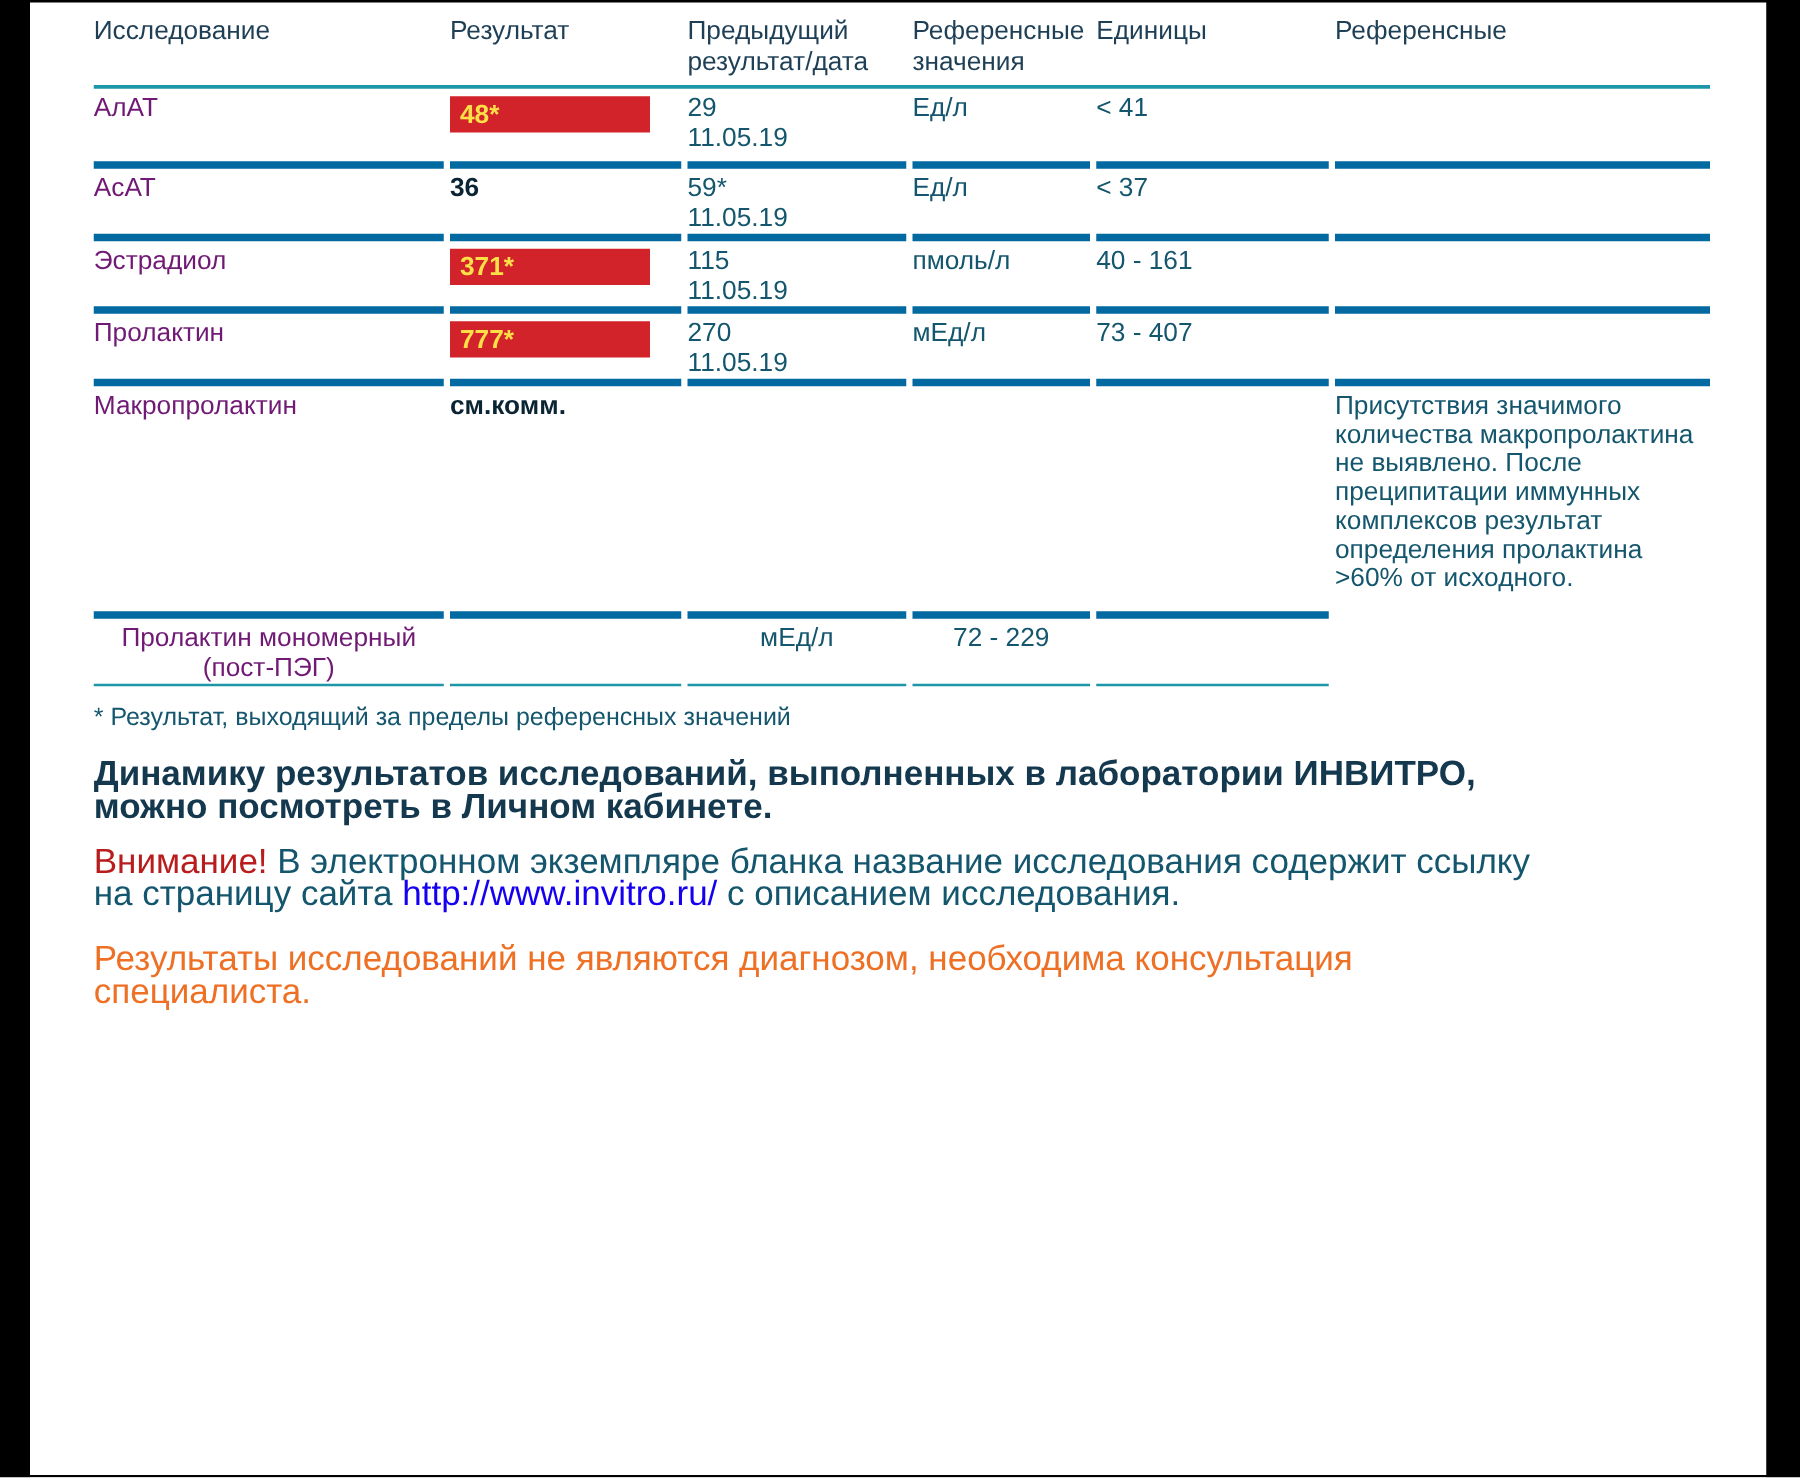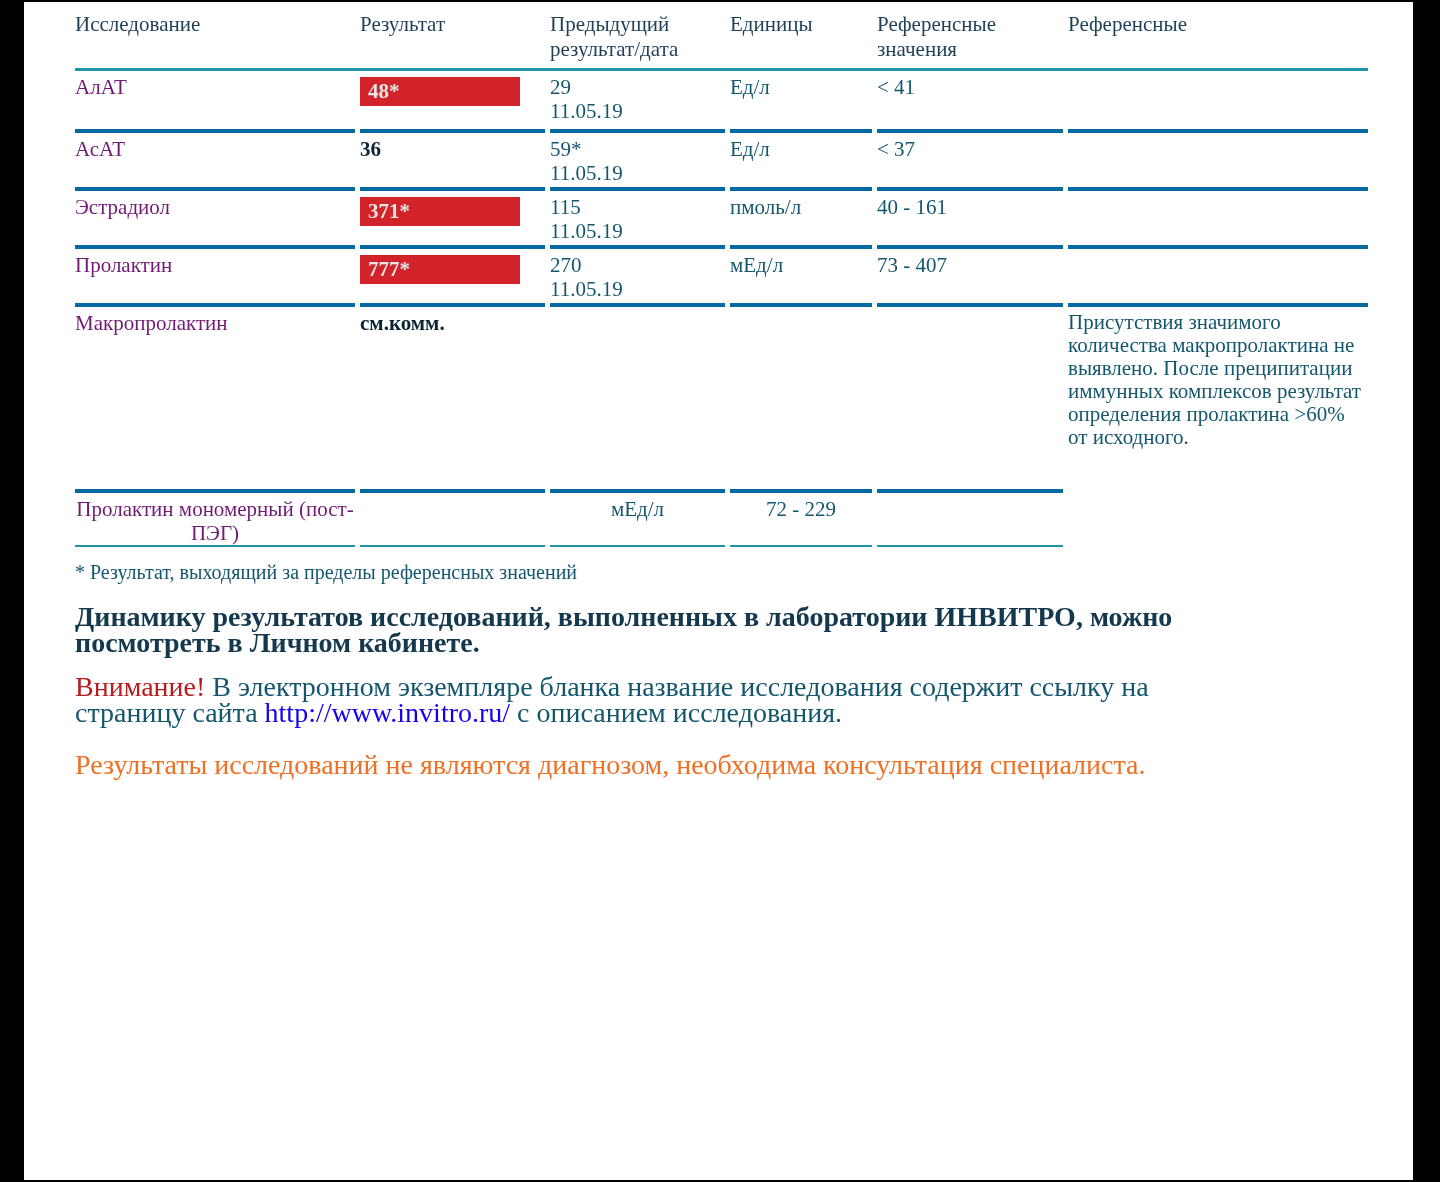--- a/index.html
+++ b/index.html
@@ -2,21 +2,21 @@
 <html><head>
 <meta charset="utf-8">
 <style>
   html,body{margin:0;padding:0;background:#ffffff;}
   .page{
     position:relative;
     width:1440px;
     height:1182px;
     background:#ffffff;
     overflow:hidden;
-    font-family:Liberation Serif, serif;
+    font-family:Liberation Sans, sans-serif;
     color:#14566d;
   }
   .edge{position:absolute;background:#000000;}
   .edge-left{left:0;top:0;width:24px;height:1182px;}
   .edge-right{left:1413px;top:0;width:27px;height:1182px;}
   .edge-top{left:0;top:0;width:1440px;height:2px;}
   .edge-bottom{left:0;top:1180px;width:1440px;height:2px;}
 
   .content{
     position:absolute;
@@ -31,35 +31,35 @@
     grid-template-columns:280px 185px 175px 142px 186px 300px;
     column-gap:5px;
   }
   .thead .cell{
     color:#1e3f55;
     line-height:25px;
     padding-bottom:6px;
   }
   .thead{border-bottom:3px solid #1e96a9;}
   .cell{padding-top:4px;line-height:24px;}
-  .trow.body .cell{border-top:4px solid #0369a1;}
+  .trow.body .cell{border-top:6px solid #0369a1;}
   .trow.body.first .cell{border-top:none;}
   .trow.body.last .cell{border-bottom:2px solid #1e96a9;text-align:center;}
   .trow.body{min-height:58px;}
   .trow.comment-row{min-height:186px;}
 
   .test-name{color:#701a75;cursor:pointer;text-decoration:none;}
   .result-flag{
     display:inline-block;
     box-sizing:border-box;
     width:160px;
     height:29px;
     margin-top:2px;
     background:#d2232a;
-    color:#e5e5e5;
+    color:#fde047;
     font-weight:bold;
     line-height:29px;
     padding-left:8px;
   }
   .result-bold{color:#0b2433;font-weight:bold;}
   .comment-cell{line-height:23px;}
 
   .footnote{
     margin-top:14px;
     font-size:20px;
@@ -86,22 +86,22 @@
   <div class="edge edge-bottom"></div>
 
   <div class="content">
 
     <div class="tbl">
 
       <div class="trow thead">
         <div class="cell">Исследование</div>
         <div class="cell">Результат</div>
         <div class="cell">Предыдущий результат/дата</div>
+        <div class="cell">Референсные значения</div>
         <div class="cell">Единицы</div>
-        <div class="cell">Референсные значения</div>
         <div class="cell">Референсные</div>
       </div>
 
       <div class="trow body first">
         <div class="cell"><span class="test-name">АлАТ</span></div>
         <div class="cell"><span class="result-flag">48*</span></div>
         <div class="cell">
           <div>29</div>
           <div>11.05.19</div>
         </div>

